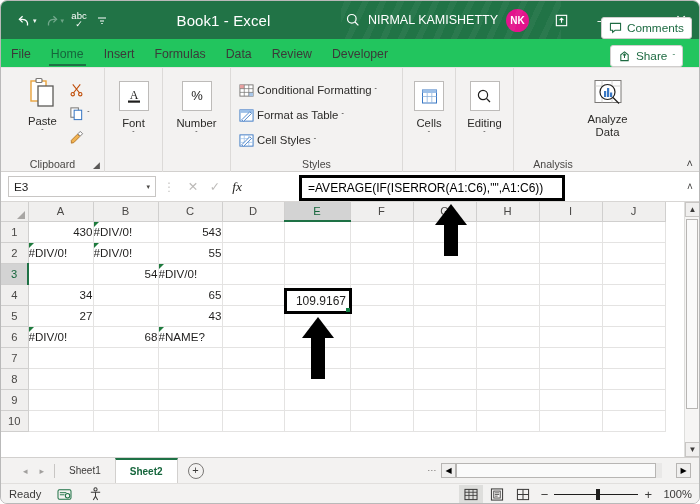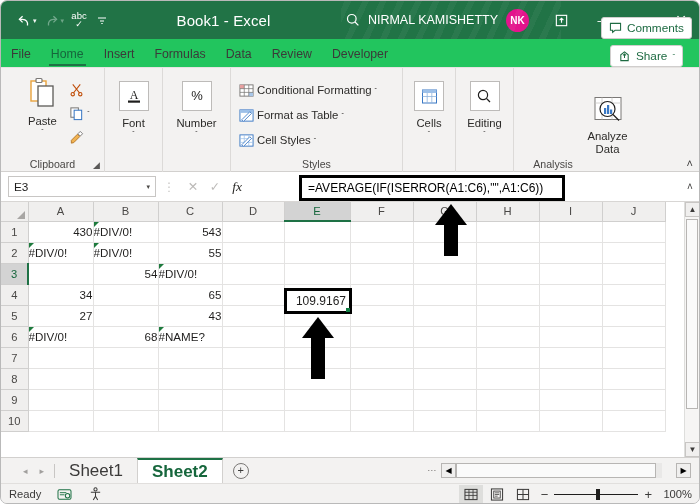--- a/index.html
+++ b/index.html
@@ -205,21 +205,21 @@
   
   .sheetbar {
     position: absolute; left: 0; top: 456px; width: 700px; height: 26px;
     background: #f3f2f1; border-top: 1px solid #d2d0ce;
     display: flex; align-items: center;
   }
   .navbtns { display: flex; gap: 12px; padding: 0 10px 0 22px; color: #a19f9d; font-size: 9px; }
   .vbar { width: 1px; height: 14px; background: #c8c6c4; }
   .stab {
     height: 25px; padding: 8px 14px; display: flex; align-items: center;
-    font-size: 17px; color: #3b3a39;
+    font-size: 10px; color: #3b3a39;
   }
   .stab.active {
     background: #fff; color: #16663c; font-weight: bold;
     border-top: 2px solid #1e7145; border-left: 1px solid #d2d0ce; border-right: 1px solid #d2d0ce;
   }
   .addsheet { margin-left: 10px; width: 16px; height: 16px; border: 1.3px solid #7a7876; border-radius: 50%; display:flex; align-items:center; justify-content:center; font-size: 11px; color: #3b3a39; line-height: 1; }
   .dots { margin-left: auto; color: #8a8886; font-size: 9px; letter-spacing: 0; padding-right: 4px; writing-mode: vertical-rl; }
   .hsb { display: flex; align-items: center; width: 250px; height: 16px; margin-right: 10px; }
   .hsb .ar { width: 15px; height: 15px; border: 1px solid #b7b5b3; background: #f0efee; display:flex; align-items:center; justify-content:center; font-size: 8px; }
   .hsb .track { flex: 1; height: 15px; background: #e9e8e7; position: relative; }
@@ -443,21 +443,21 @@
           <svg width="19" height="19" viewBox="0 0 19 19">
             <circle cx="8" cy="8" r="4.6" fill="none" stroke="#1f1e1d" stroke-width="1.2"></circle>
             <path d="M11.4 11.4 15 15" stroke="#1f1e1d" stroke-width="1.3"></path>
           </svg>
         </div>
         <span class="lbl">Editing</span>
         <span class="dd">ˇ</span>
       </div>
     </div>
 
-    <div class="grp" style="width:auto;flex:1;border-right:none;justify-content:center;">
+    <div class="grp" style="width:auto;flex:1;border-right:none;">
       <div class="bigbtn" style="width:60px;padding-top:6px;">
         <svg width="30" height="28" viewBox="0 0 30 28">
           <rect x="2" y="1.5" width="26" height="22" fill="#fff" stroke="#7a7876" stroke-width="1"></rect>
           <path d="M2 7h26M9 1.5v22M19 1.5v22" stroke="#c8c6c4" stroke-width=".8"></path>
           <circle cx="14.5" cy="13" r="7.5" fill="#fff" stroke="#1f1e1d" stroke-width="1.2"></circle>
           <rect x="11" y="12" width="2.2" height="6" fill="#3a78c4"></rect>
           <rect x="14" y="9" width="2.2" height="9" fill="#3a78c4"></rect>
           <rect x="17" y="13.5" width="2.2" height="4.5" fill="#3a78c4"></rect>
           <path d="M20 18.5 26 24.5" stroke="#1f1e1d" stroke-width="1.3"></path>
         </svg>

